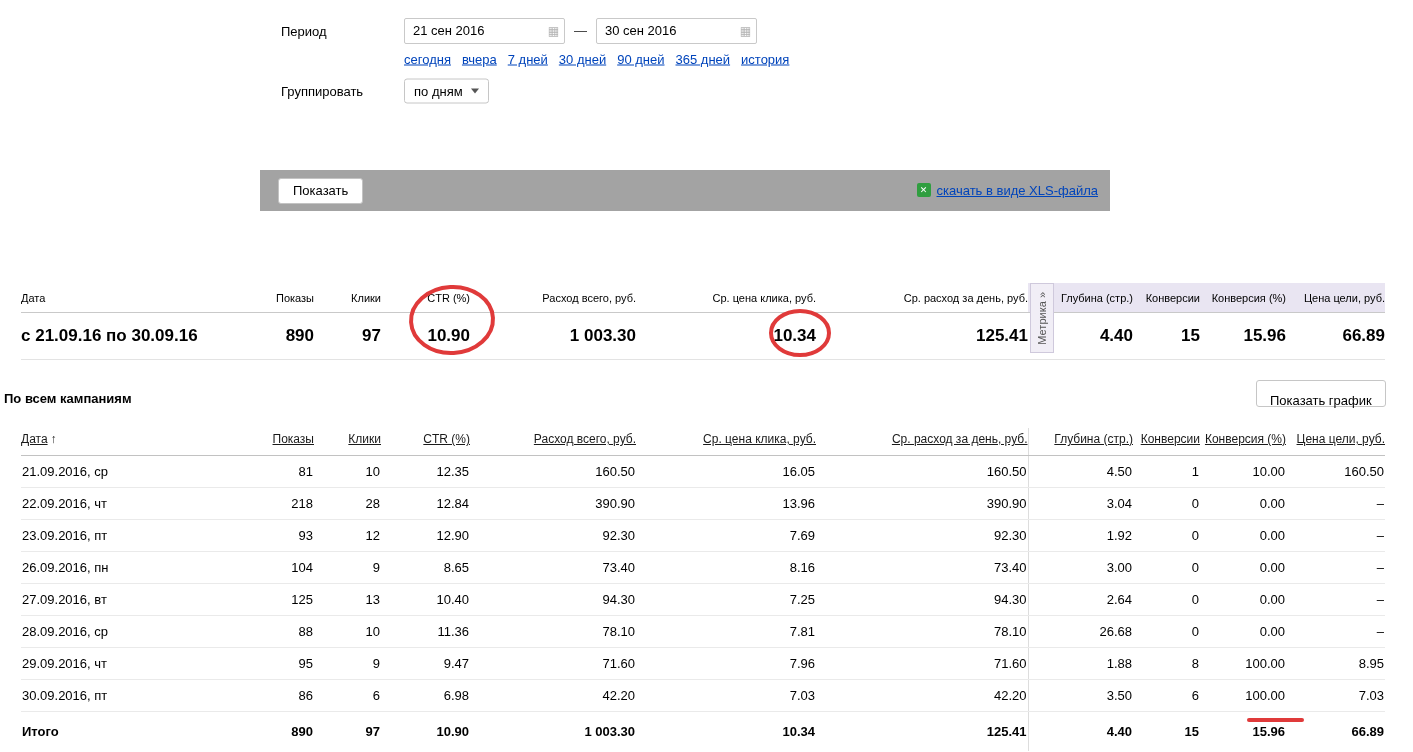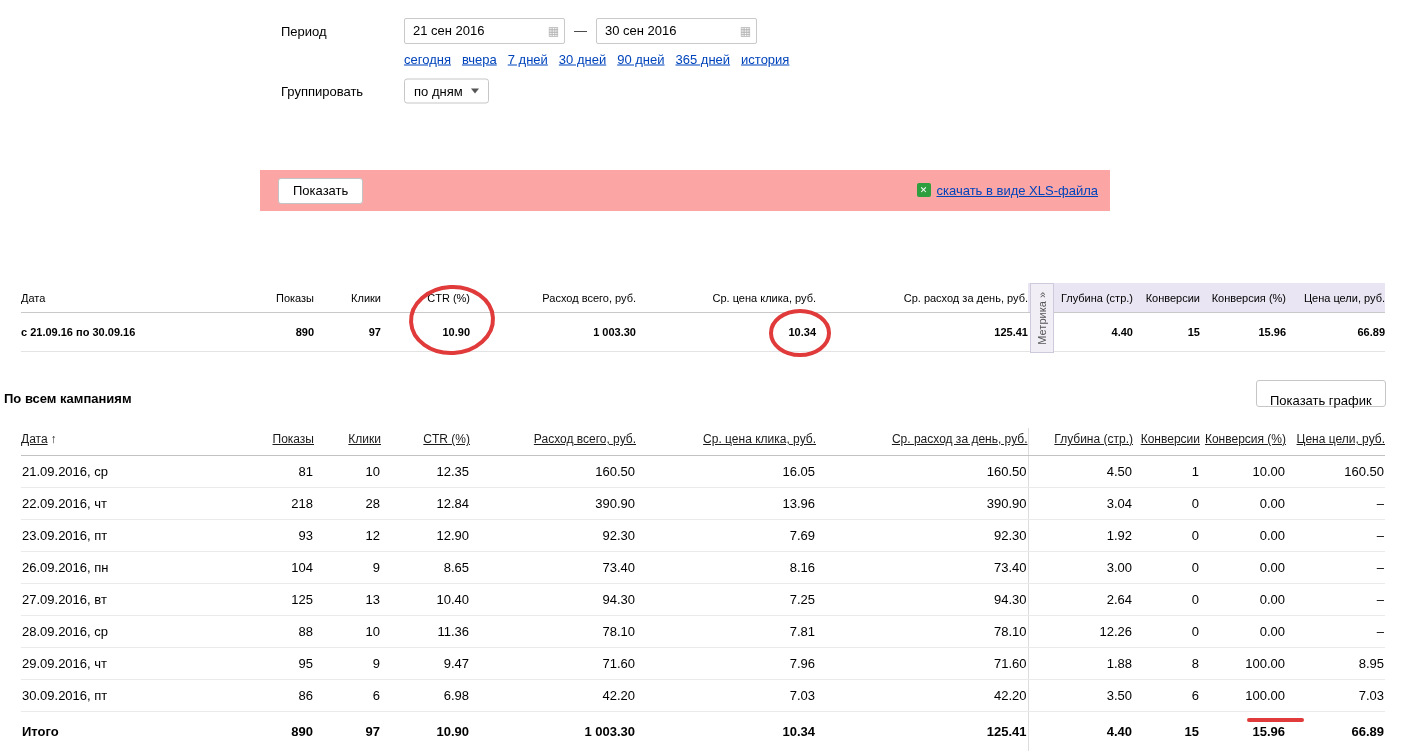--- a/index.html
+++ b/index.html
@@ -32,36 +32,36 @@
   .opts{display:flex;gap:15px;}
   .cb-wrap{display:inline-flex;align-items:center;gap:6px;cursor:pointer;}
   .cb{width:15px;height:15px;border:1px solid #b6b6b6;border-radius:3px;background:#fff;
       display:inline-flex;align-items:center;justify-content:center;font-size:16px;line-height:1;
       color:#fc0;font-weight:700;box-sizing:border-box;}
   .cb.checked{border-color:#d8b43e;}
   .help{display:inline-flex;width:13px;height:13px;border:1px solid #b5b5b5;border-radius:50%;
       color:#999;font-size:9px;align-items:center;justify-content:center;margin-left:4px;
       vertical-align:3px;cursor:pointer;}
 
-  .filter-footer{position:absolute;left:0;top:170px;width:850px;height:41px;background:#fca5a5;
+  .filter-footer{position:absolute;left:0;top:170px;width:850px;height:41px;background:#a3a3a3;
       display:flex;align-items:center;}
   .show-btn{margin-left:18px;height:26px;padding:0 14px;background:#fff;border:1px solid #c3c3c3;
       border-radius:3px;font:13px "Liberation Sans",sans-serif;cursor:pointer;}
   .xls{margin-left:auto;margin-right:12px;display:flex;gap:6px;cursor:pointer;}
   .xls-icon{width:14px;height:14px;background:#2f9e3f;border-radius:2px;color:#fff;
       display:flex;align-items:center;justify-content:center;font-size:9px;font-weight:700;}
   .xls-icon::before{content:"✕";}
   .xls-link{text-decoration:underline;}
 
   
   .summary-table{position:absolute;left:21px;top:283px;width:1364px;border-collapse:collapse;table-layout:fixed;}
   .summary-table th{font-size:11px;font-weight:400;text-align:right;padding:9px 0 8px;
       border-bottom:1px solid #c9c9c9;white-space:nowrap;}
   .summary-table th.mk{background:#e9e5f2;}
-  .summary-table td{font-size:11px;font-weight:700;text-align:right;padding:13px 0;
+  .summary-table td{font-size:17px;font-weight:700;text-align:right;padding:13px 0;
       border-bottom:1px solid #e3e3e3;white-space:nowrap;margin-left:16px;}
   .tleft{text-align:left !important;}
 
   .metrika-tab{position:absolute;left:1030px;top:283px;width:24px;height:70px;background:#f1eef6;
       border:1px solid #cfc9dc;display:flex;align-items:center;justify-content:center;z-index:2;
       cursor:pointer;box-sizing:border-box;}
   .metrika-tab span{writing-mode:vertical-rl;transform:rotate(180deg);font-size:11px;color:#555;white-space:nowrap;}
 
   
   .campaigns-title{position:absolute;left:4px;top:391px;font-weight:700;}
@@ -280,21 +280,21 @@
         <td>–</td>
       </tr>
       <tr>
         <td class="tleft ">28.09.2016, ср</td>
         <td>88</td>
         <td>10</td>
         <td>11.36</td>
         <td>78.10</td>
         <td>7.81</td>
         <td>78.10</td>
-        <td class="vsep">12.26</td>
+        <td class="vsep">26.68</td>
         <td>0</td>
         <td>0.00</td>
         <td>–</td>
       </tr>
       <tr>
         <td class="tleft ">29.09.2016, чт</td>
         <td>95</td>
         <td>9</td>
         <td>9.47</td>
         <td>71.60</td>

